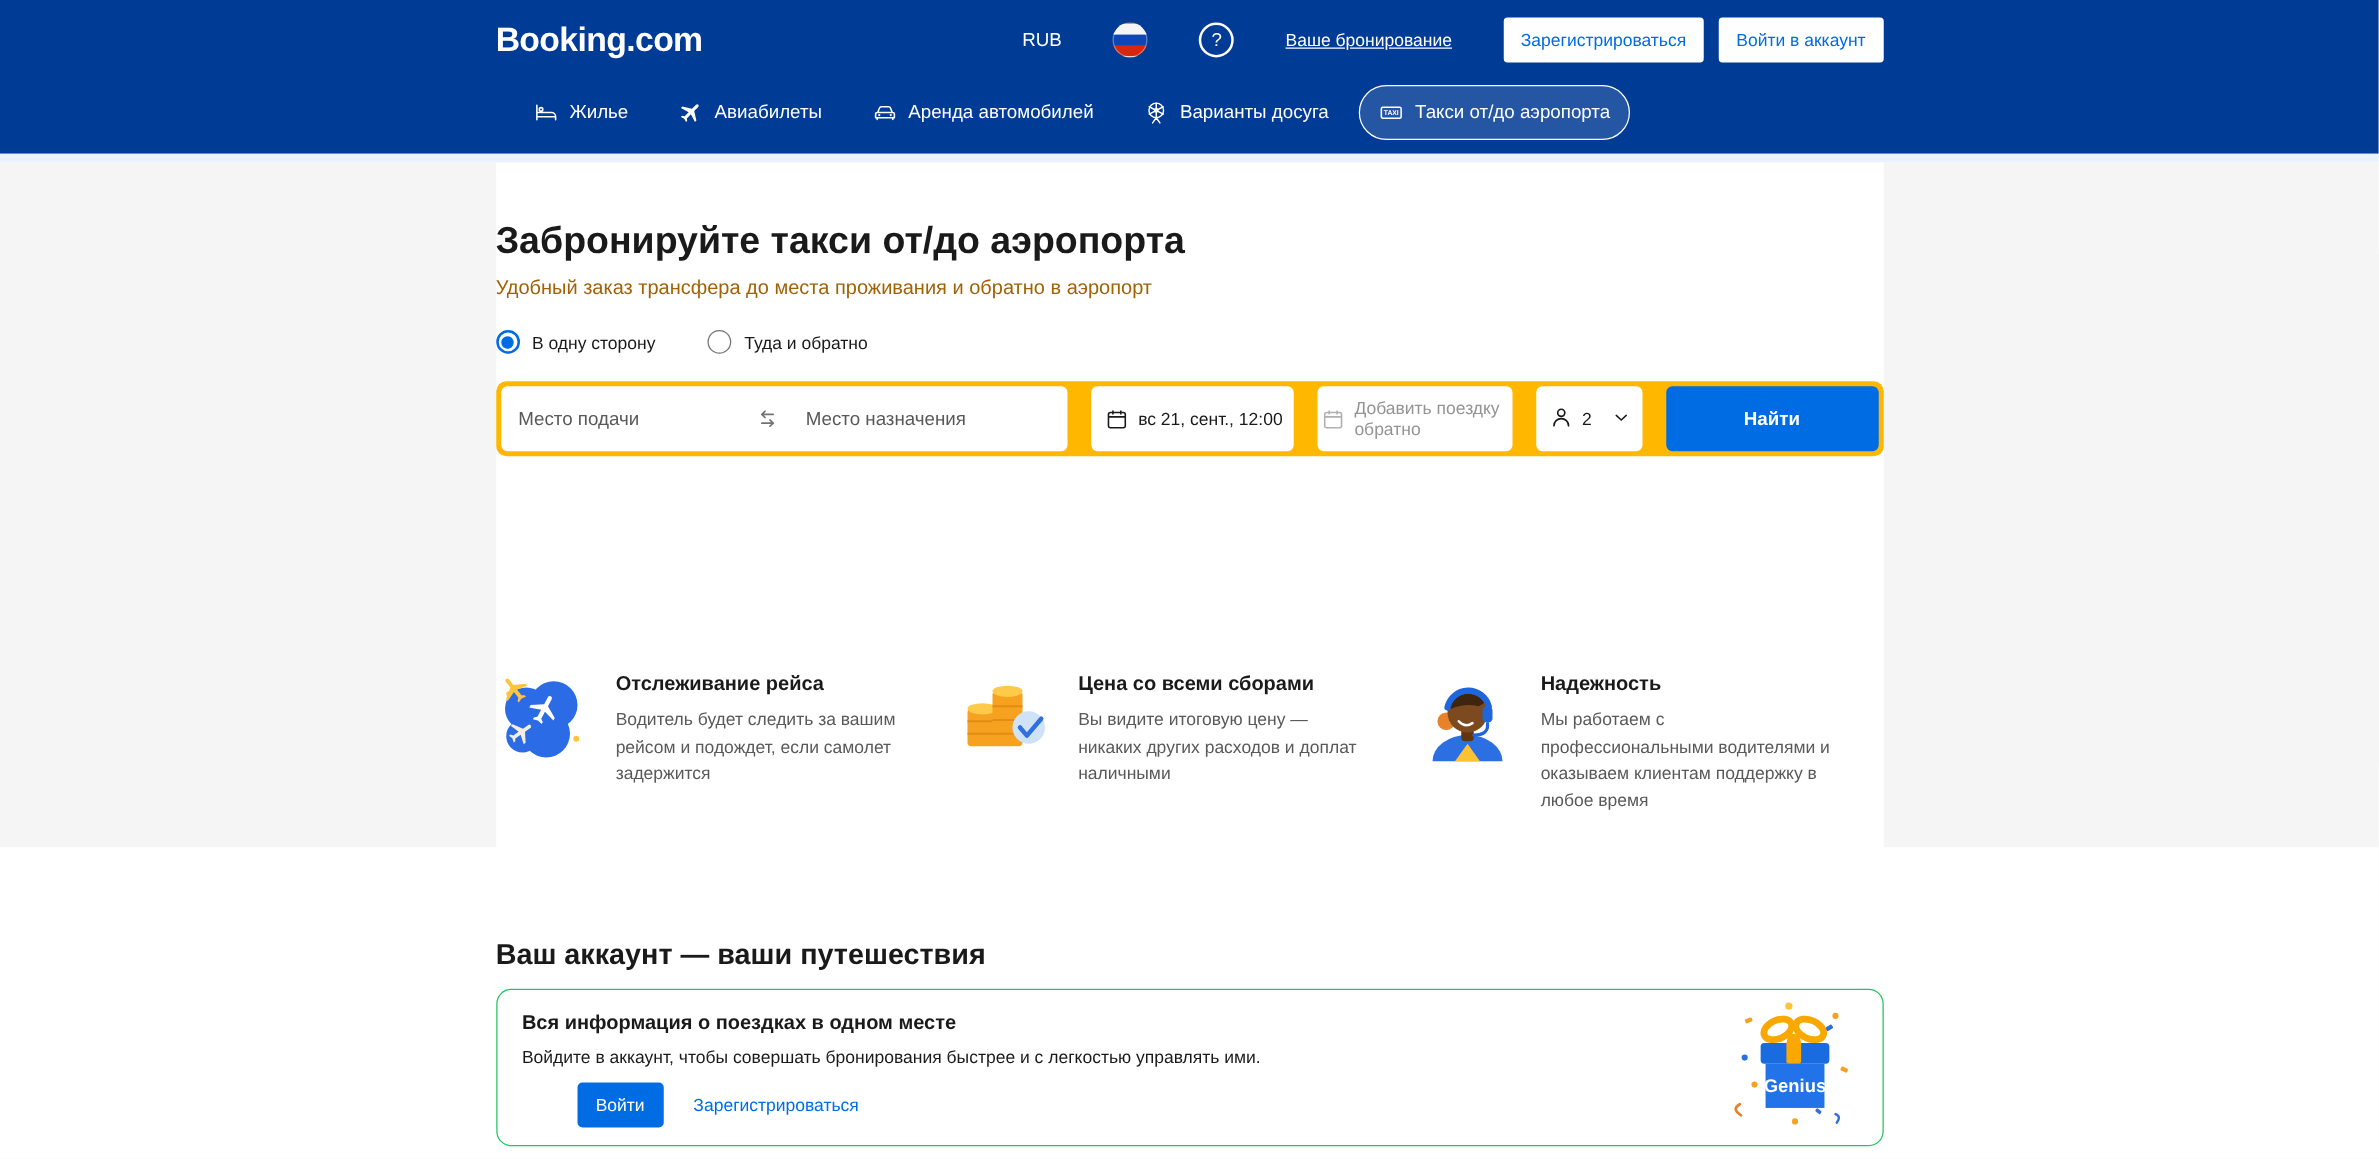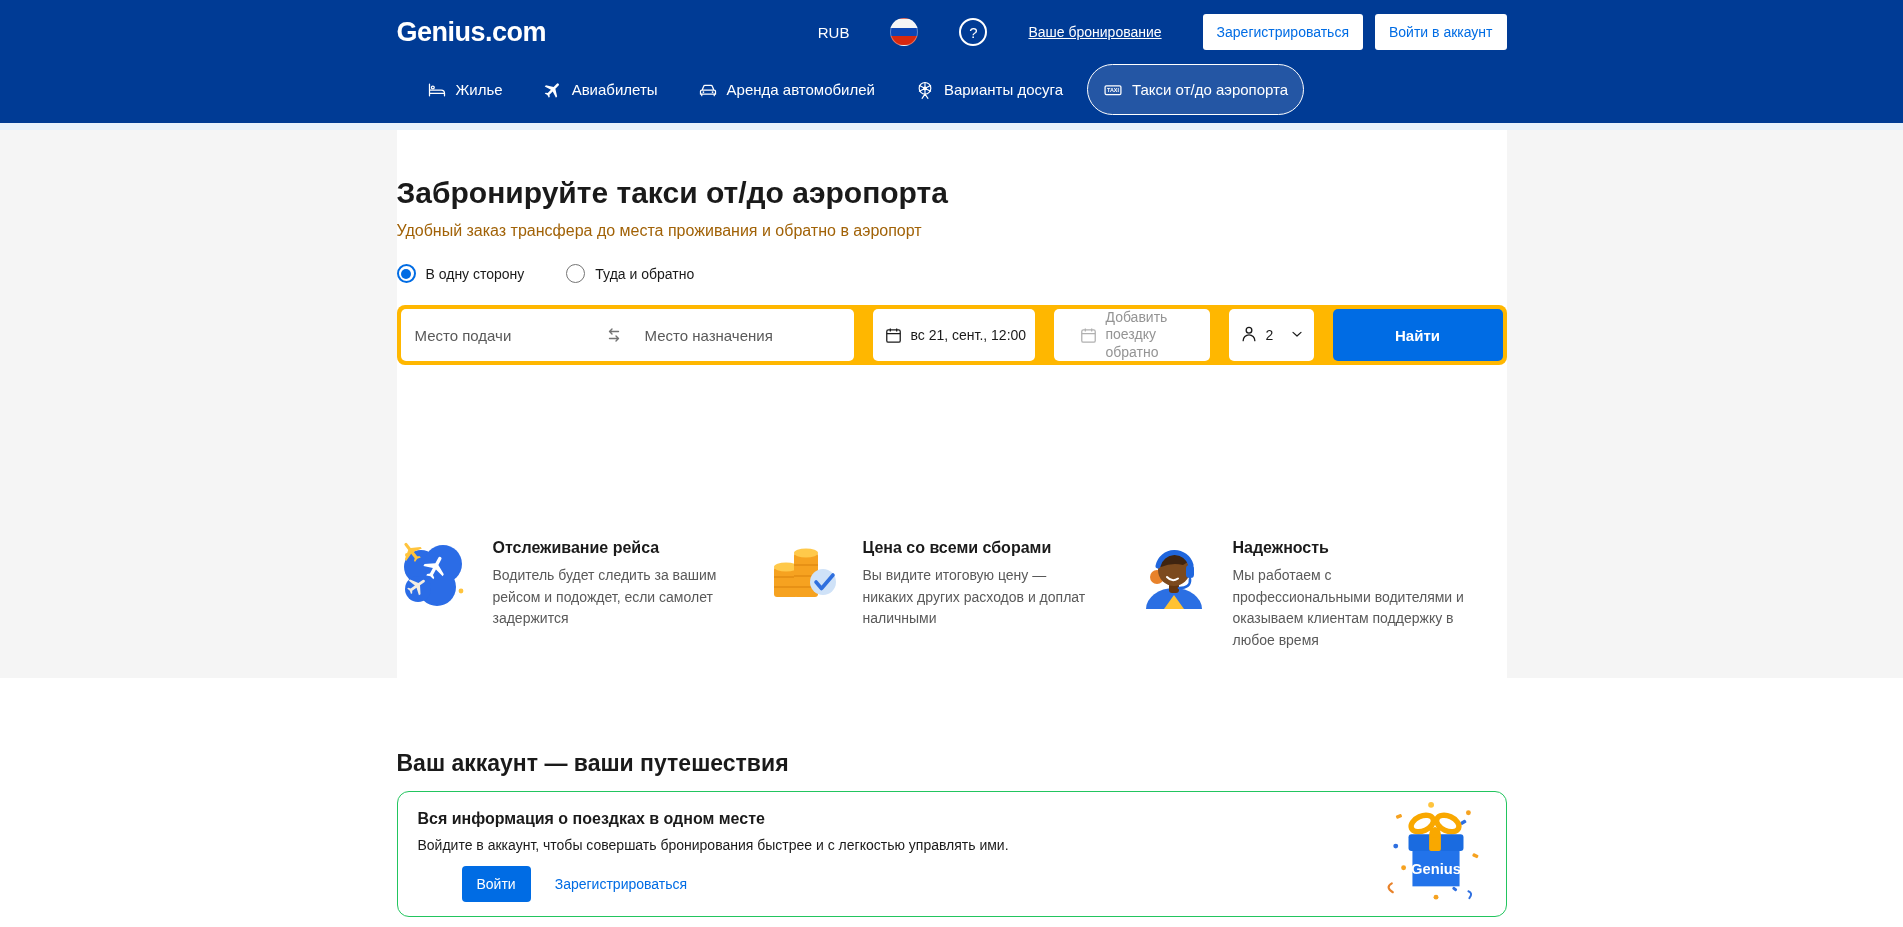--- a/index.html
+++ b/index.html
@@ -20,21 +20,21 @@
   .flag { width:28px; height:28px; border-radius:50%;
     background:linear-gradient(#f5f5f5 34%, #0d47b5 34% 66%, #d7280f 66%);
     border:1px solid rgba(255,255,255,.35); cursor:pointer; }
   .help { width:28px; height:28px; border-radius:50%; border:2px solid #fff;
     display:flex; align-items:center; justify-content:center; font-size:15px; cursor:pointer; }
   .h-link { font-size:14px; cursor:pointer;text-decoration:underline; }
   .h-btns { display:flex; gap:12px; }
   .h-btn { background:#fff; color:#006ce4; font-size:14px; padding:10px 14px;
     border-radius:3px; border:none; font-family:inherit; cursor:pointer; }
 
-  .h-row2 { height:59px; display:flex; gap:8px; padding:0 0 8px 14px; }
+  .h-row2 { height:59px; display:flex; align-items:center; gap:8px; padding:0 0 8px 14px; }
   .tab { display:flex; align-items:center; gap:9px; padding:11px 15px; border-radius:99px;
     font-size:15px; border:1px solid transparent; color:#fff; white-space:nowrap; cursor:pointer; }
   .tab.active { border-color:#fff; background:rgba(255,255,255,.14); }
   .tab svg { width:20px; height:20px; flex:none; }
 
   .strip { height:7px; background:#e9f2fd; }
 
   
   .hero-bg { background:#f5f5f5; }
   .hero { width:1110px; margin:0 auto; background:#fff; padding:46px 0 0; height:548px; }
@@ -51,21 +51,21 @@
     padding:4px; display:flex; gap:19px; height:60px; }
   .sb-field { background:#fff; border-radius:5px; display:flex; align-items:center; cursor:pointer; }
   .sb-combo { flex:0 0 453px; }
   .pickup-wrap { flex:0 0 196px; display:flex; }
   .dest-wrap { flex:1; display:flex; }
   .sb-input { border:none; outline:none; font-family:inherit; font-size:15px; color:#1a1a1a;
     padding:0 4px 0 14px; width:100%; background:transparent; }
   .sb-input::placeholder { color:#595959; opacity:1; }
   .swap { flex:0 0 34px; display:flex; justify-content:center; align-items:center; }
   .sb-date { flex:0 0 162px; gap:8px; padding-left:11px; font-size:14px; color:#1a1a1a; }
-  .sb-return { flex:0 0 156px; gap:8px; padding-left:25px; font-size:14px; color:#949494; line-height:1.25; }
+  .sb-return { flex:0 0 156px; gap:8px; padding-left:3px; font-size:14px; color:#949494; line-height:1.25; }
   .sb-return .cal { color:#b0b0b0; }
   .sb-date .cal { color:#1a1a1a; }
   .cal svg { display:block; }
   .sb-pax { flex:0 0 85px; gap:7px; padding-left:10px; font-size:14px; color:#1a1a1a; }
   .sb-btn { flex:1; background:#006ce4; border-radius:5px; color:#fff; font-size:15px; font-weight:bold;
     display:flex; align-items:center; justify-content:center; border:none; font-family:inherit; cursor:pointer; }
 
   .features { margin-top:172px; display:grid; grid-template-columns:1fr 1fr 1fr; }
   .feat { display:flex; gap:22px; padding-right:36px; }
   .illus { width:74px; height:74px; flex:none; }
@@ -84,21 +84,21 @@
     padding:10px 15px; font-size:14px; font-family:inherit; cursor:pointer; }
   .link { color:#006ce4; font-size:14px; text-decoration:none; cursor:pointer; }
   .genius { position:absolute; right:16px; top:5px; width:108px; height:108px; }
 </style>
 </head>
 <body>
 
 <div class="header">
   <div class="container">
     <div class="h-row1">
-      <div class="logo">Genius.com</div>
+      <div class="logo">Booking.com</div>
       <div class="h-right">
         <div class="cur">RUB</div>
         <div class="flag"></div>
         <div class="help">?</div>
         <div class="h-link">Ваше бронирование</div>
         <div class="h-btns">
           <button class="h-btn">Зарегистрироваться</button>
           <button class="h-btn">Войти в аккаунт</button>
         </div>
       </div>

